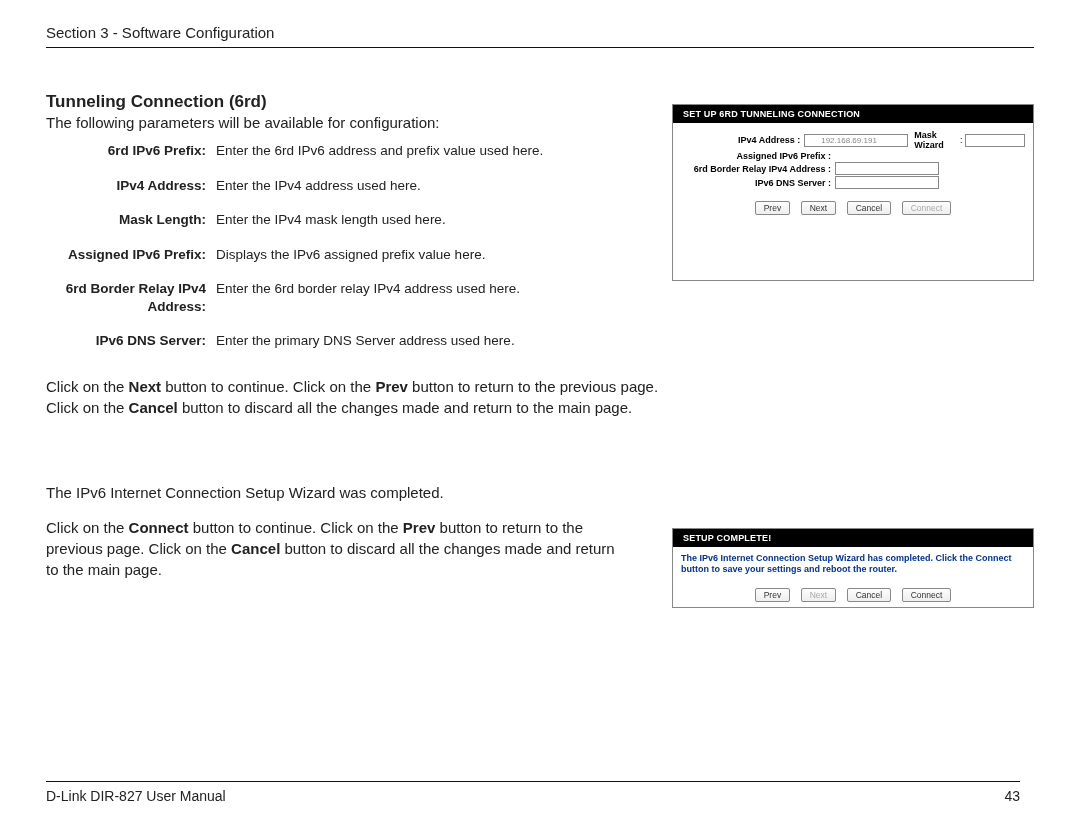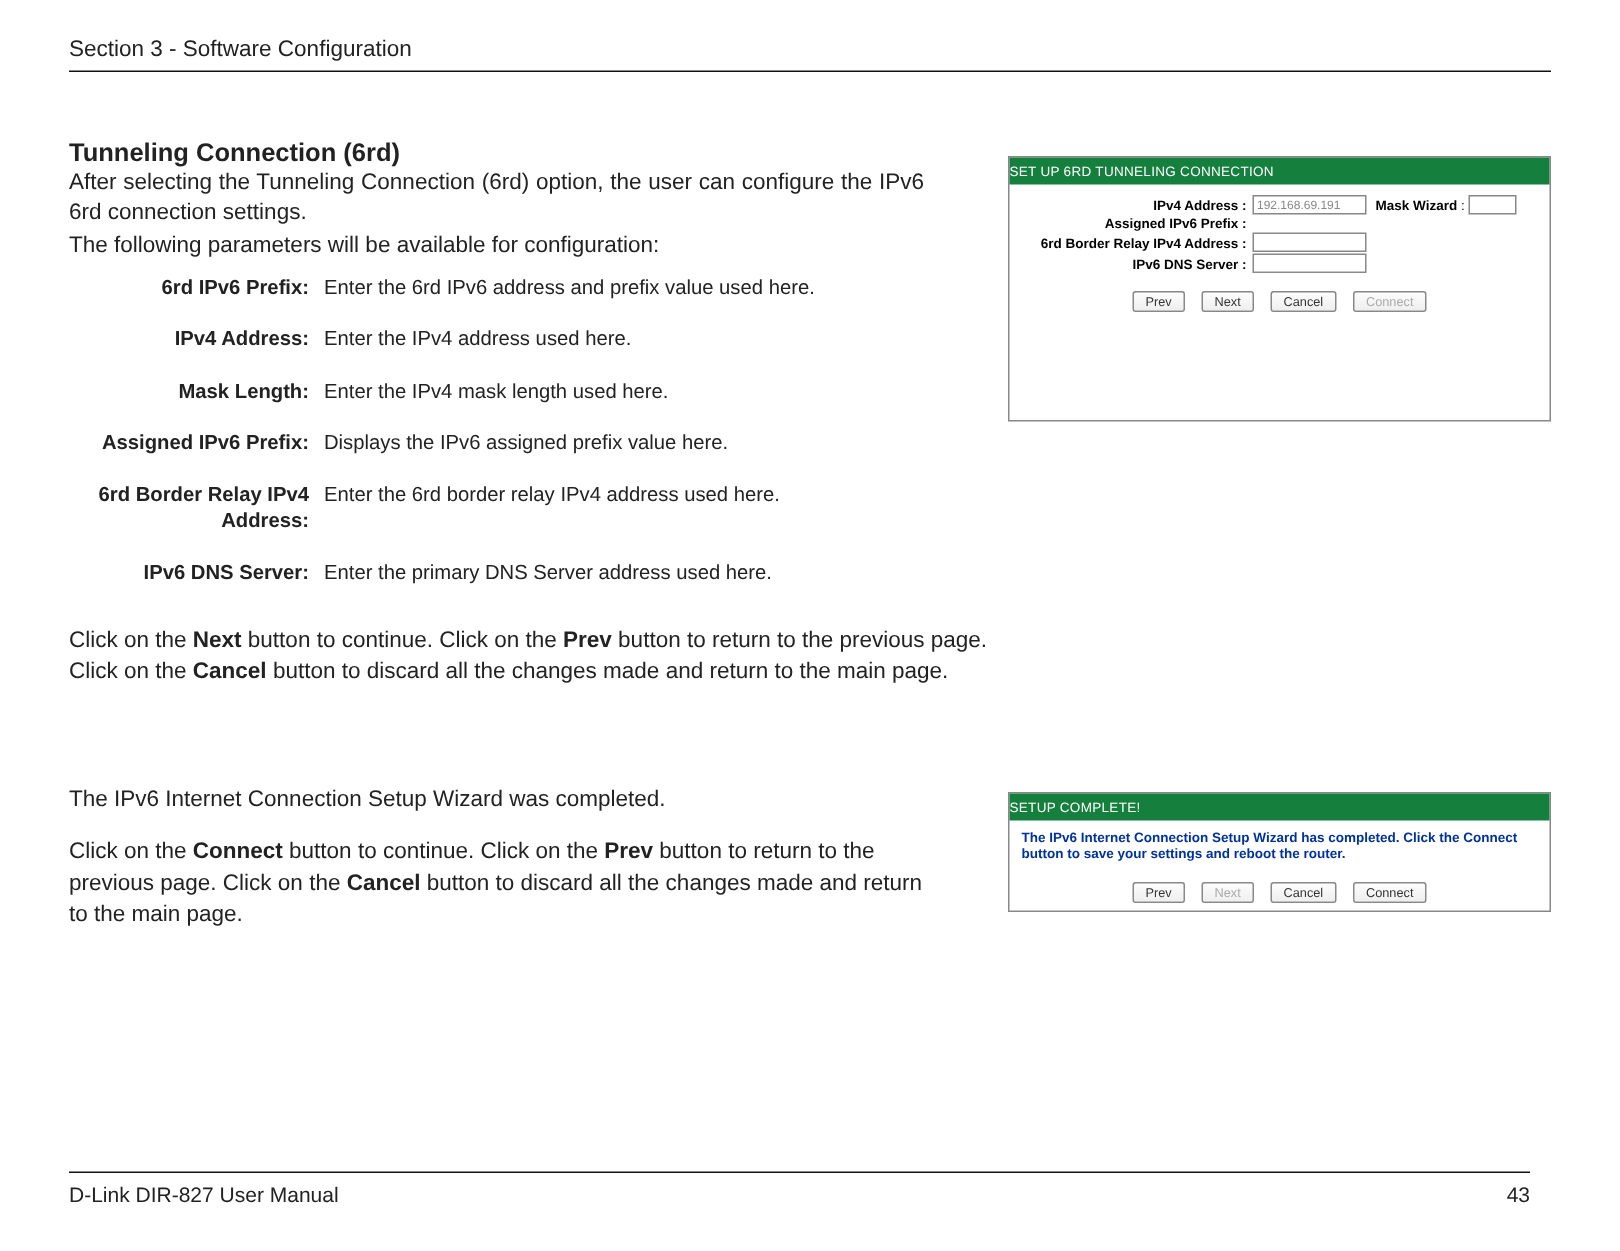--- a/index.html
+++ b/index.html
@@ -79,25 +79,25 @@
     position: absolute;
     right: 46px;
     width: 360px;
     border: 1px solid #888;
     background: #fff;
     font-family: Arial, sans-serif;
   }
   .shot1 { top: 104px; height: 175px; }
   .shot2 { top: 528px; height: 78px; }
   .shot-title {
-    background: #15803d;
+    background: #000000;
     color: #fff;
     font-size: 9px;
-    font-weight: 400;
-    padding: 4px 0;
+    font-weight: 700;
+    padding: 4px 10px;
     letter-spacing: 0.2px;
   }
   .shot-body {
     padding: 6px 8px 4px 8px;
     font-size: 9px;
     color: #003399;
   }
   .shot-body .redline {
     color: #c1272d;
     font-weight: 700;
@@ -114,21 +114,21 @@
   .form-row .fl {
     width: 150px;
     text-align: right;
     font-weight: 700;
     padding-right: 4px;
   }
   .form-row .fl::after { content: " :"; }
   .form-row input[type="text"] {
     height: 11px;
     font-size: 8px;
-    padding: 0 2px;
+    padding: 0 16px;
     border: 1px solid #888;
     background: #fff;
     box-sizing: content-box;
   }
   .form-row .slash { padding: 0 3px; }
   .form-row .ml { font-weight:700; margin-left:6px; }
   .btnrow {
     text-align: center;
     margin-top: 12px;
   }
@@ -145,21 +145,20 @@
   }
   .btn.disabled { color: #aaa; cursor: default; }
 </style>
 </head>
 <body>
 
 <div class="page">
   <div class="top-hdr">Section 3 - Software Configuration</div>
 
   <div class="heading">Tunneling Connection (6rd)</div>
-  <div class="intro">After selecting the Tunneling Connection (6rd) option, the user can configure the IPv6 6rd connection settings.</div>
 
   <div class="lead">The following parameters will be available for configuration:</div>
 
   <table class="params">
     <tbody>
         <tr>
           <td class="lbl">6rd IPv6 Prefix:</td>
           <td>Enter the 6rd IPv6 address and prefix value used here.</td>
         </tr>
     <tr>

